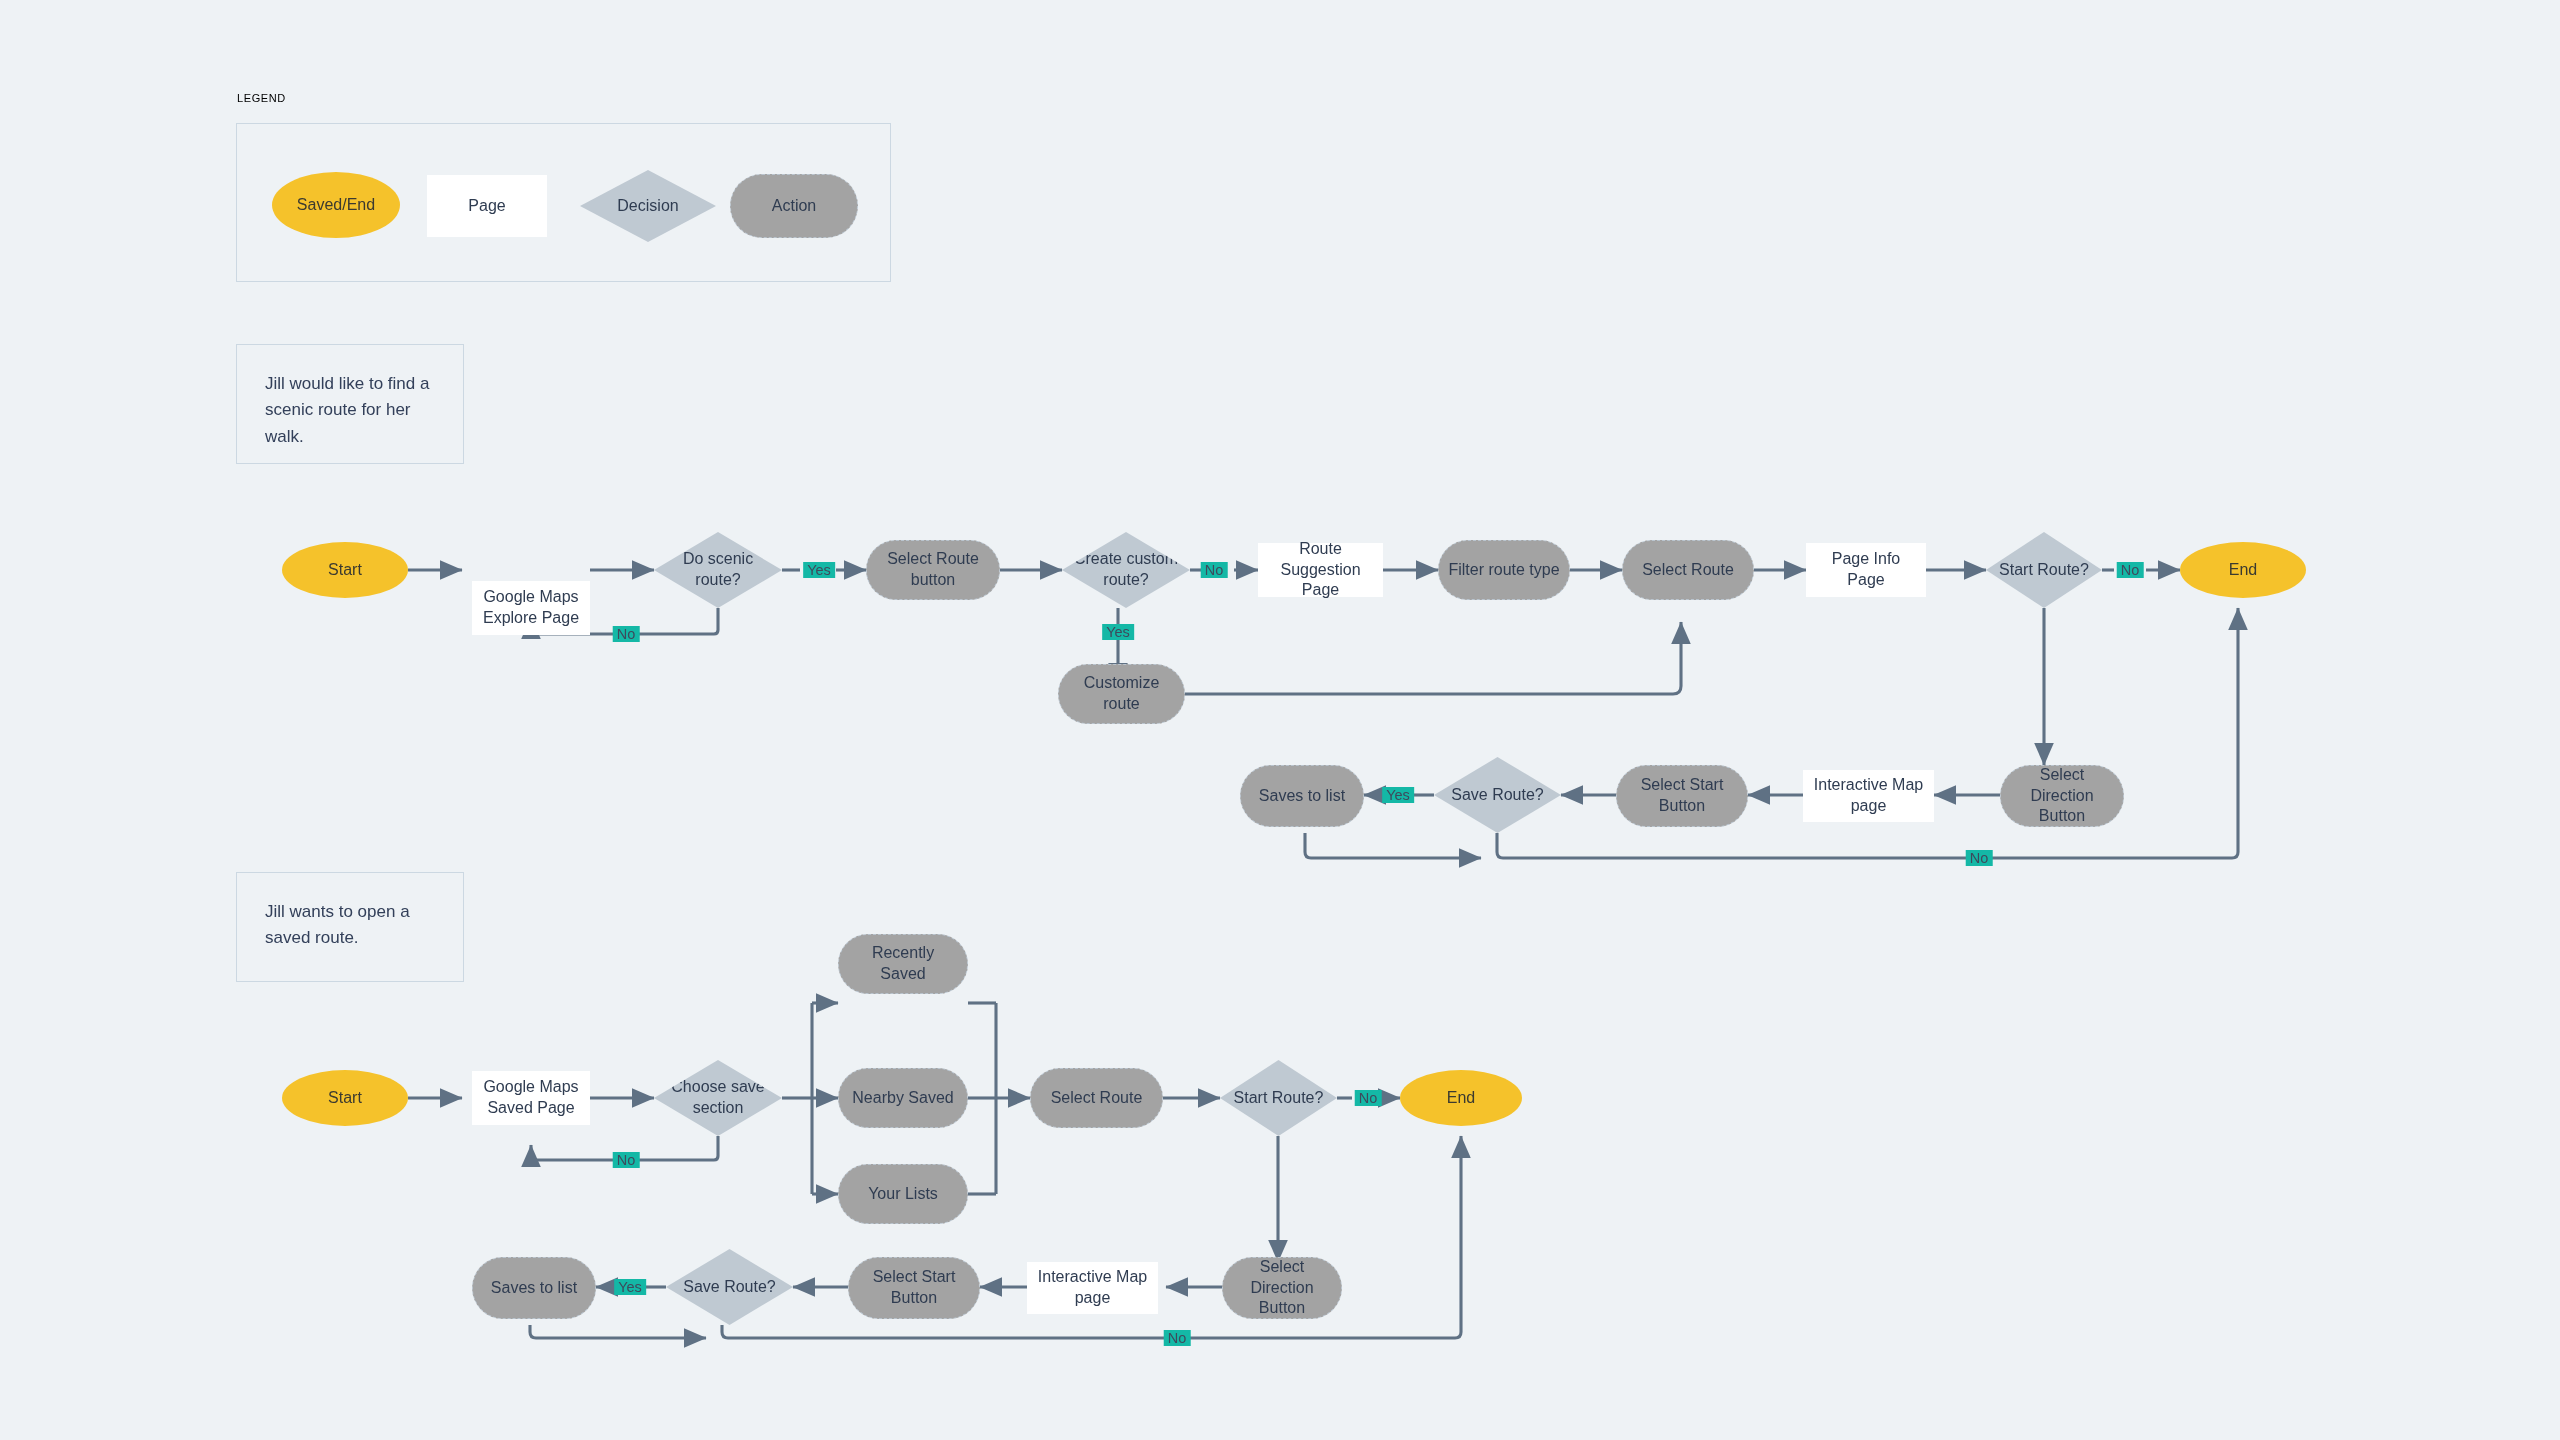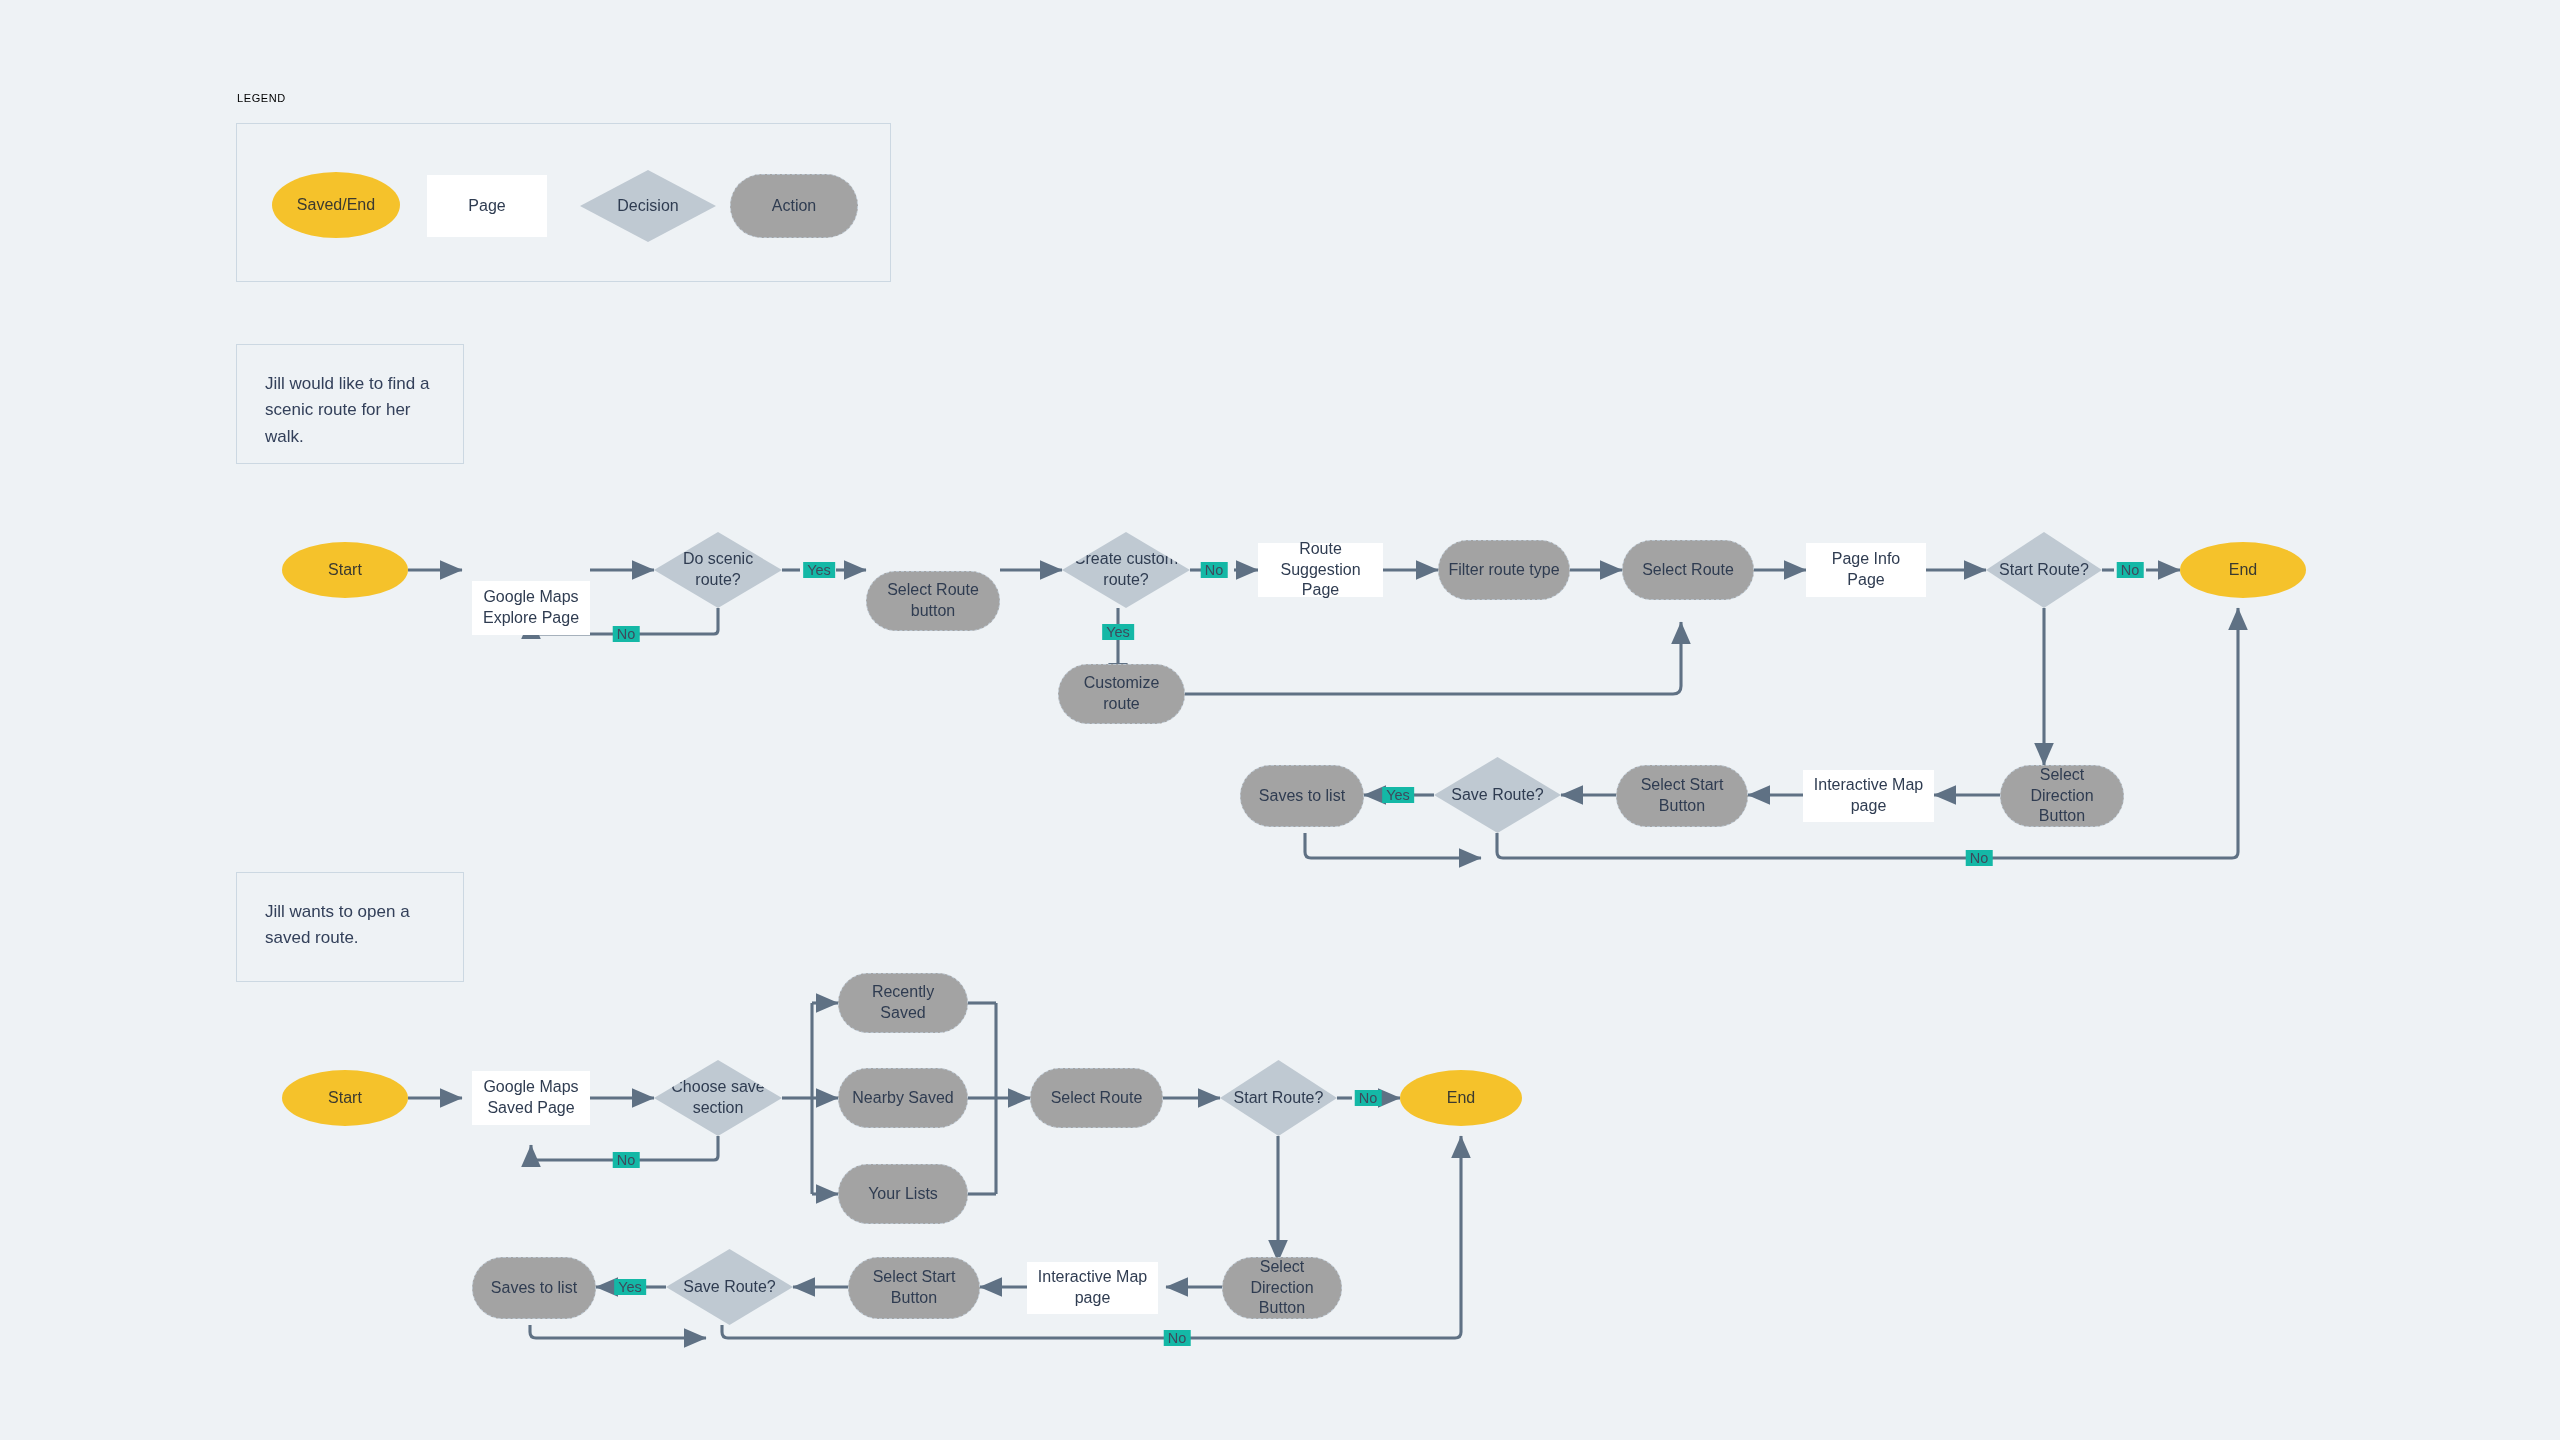--- a/index.html
+++ b/index.html
@@ -194,21 +194,21 @@
 
   <div class="node terminal" style="left:282px; top:542px; width:126px; height:56px;">
     <span>Start</span>
   </div>
   <div class="node page" style="left:472px; top:543px; width:118px; height:54px;margin-top:38px;">
     <span>Google Maps Explore Page</span>
   </div>
   <div class="node decision" style="left:654px; top:532px; width:128px; height:76px;">
     <span>Do scenic route?</span>
   </div>
-  <div class="node action" style="left:866px; top:540px; width:134px; height:60px;margin-top:31px;">
+  <div class="node action" style="left:866px; top:540px; width:134px; height:60px;">
     <span>Select Route button</span>
   </div>
   <div class="node decision" style="left:1062px; top:532px; width:128px; height:76px;">
     <span>Create custom route?</span>
   </div>
   <div class="node page" style="left:1258px; top:543px; width:125px; height:54px;">
     <span>Route Suggestion Page</span>
   </div>
   <div class="node action" style="left:1438px; top:540px; width:132px; height:60px;">
     <span>Filter route type</span>
@@ -246,21 +246,21 @@
 
   <div class="node terminal" style="left:282px; top:1070px; width:126px; height:56px;">
     <span>Start</span>
   </div>
   <div class="node page" style="left:472px; top:1071px; width:118px; height:54px;">
     <span>Google Maps Saved Page</span>
   </div>
   <div class="node decision" style="left:654px; top:1060px; width:128px; height:76px;">
     <span>Choose save section</span>
   </div>
-  <div class="node action" style="left:838px; top:973px; width:130px; height:60px;">
+  <div class="node action" style="left:838px; top:934px; width:130px; height:60px;">
     <span>Recently Saved</span>
   </div>
   <div class="node action" style="left:838px; top:1068px; width:130px; height:60px;">
     <span>Nearby Saved</span>
   </div>
   <div class="node action" style="left:838px; top:1164px; width:130px; height:60px;">
     <span>Your Lists</span>
   </div>
   <div class="node action" style="left:1030px; top:1068px; width:133px; height:60px;">
     <span>Select Route</span>

